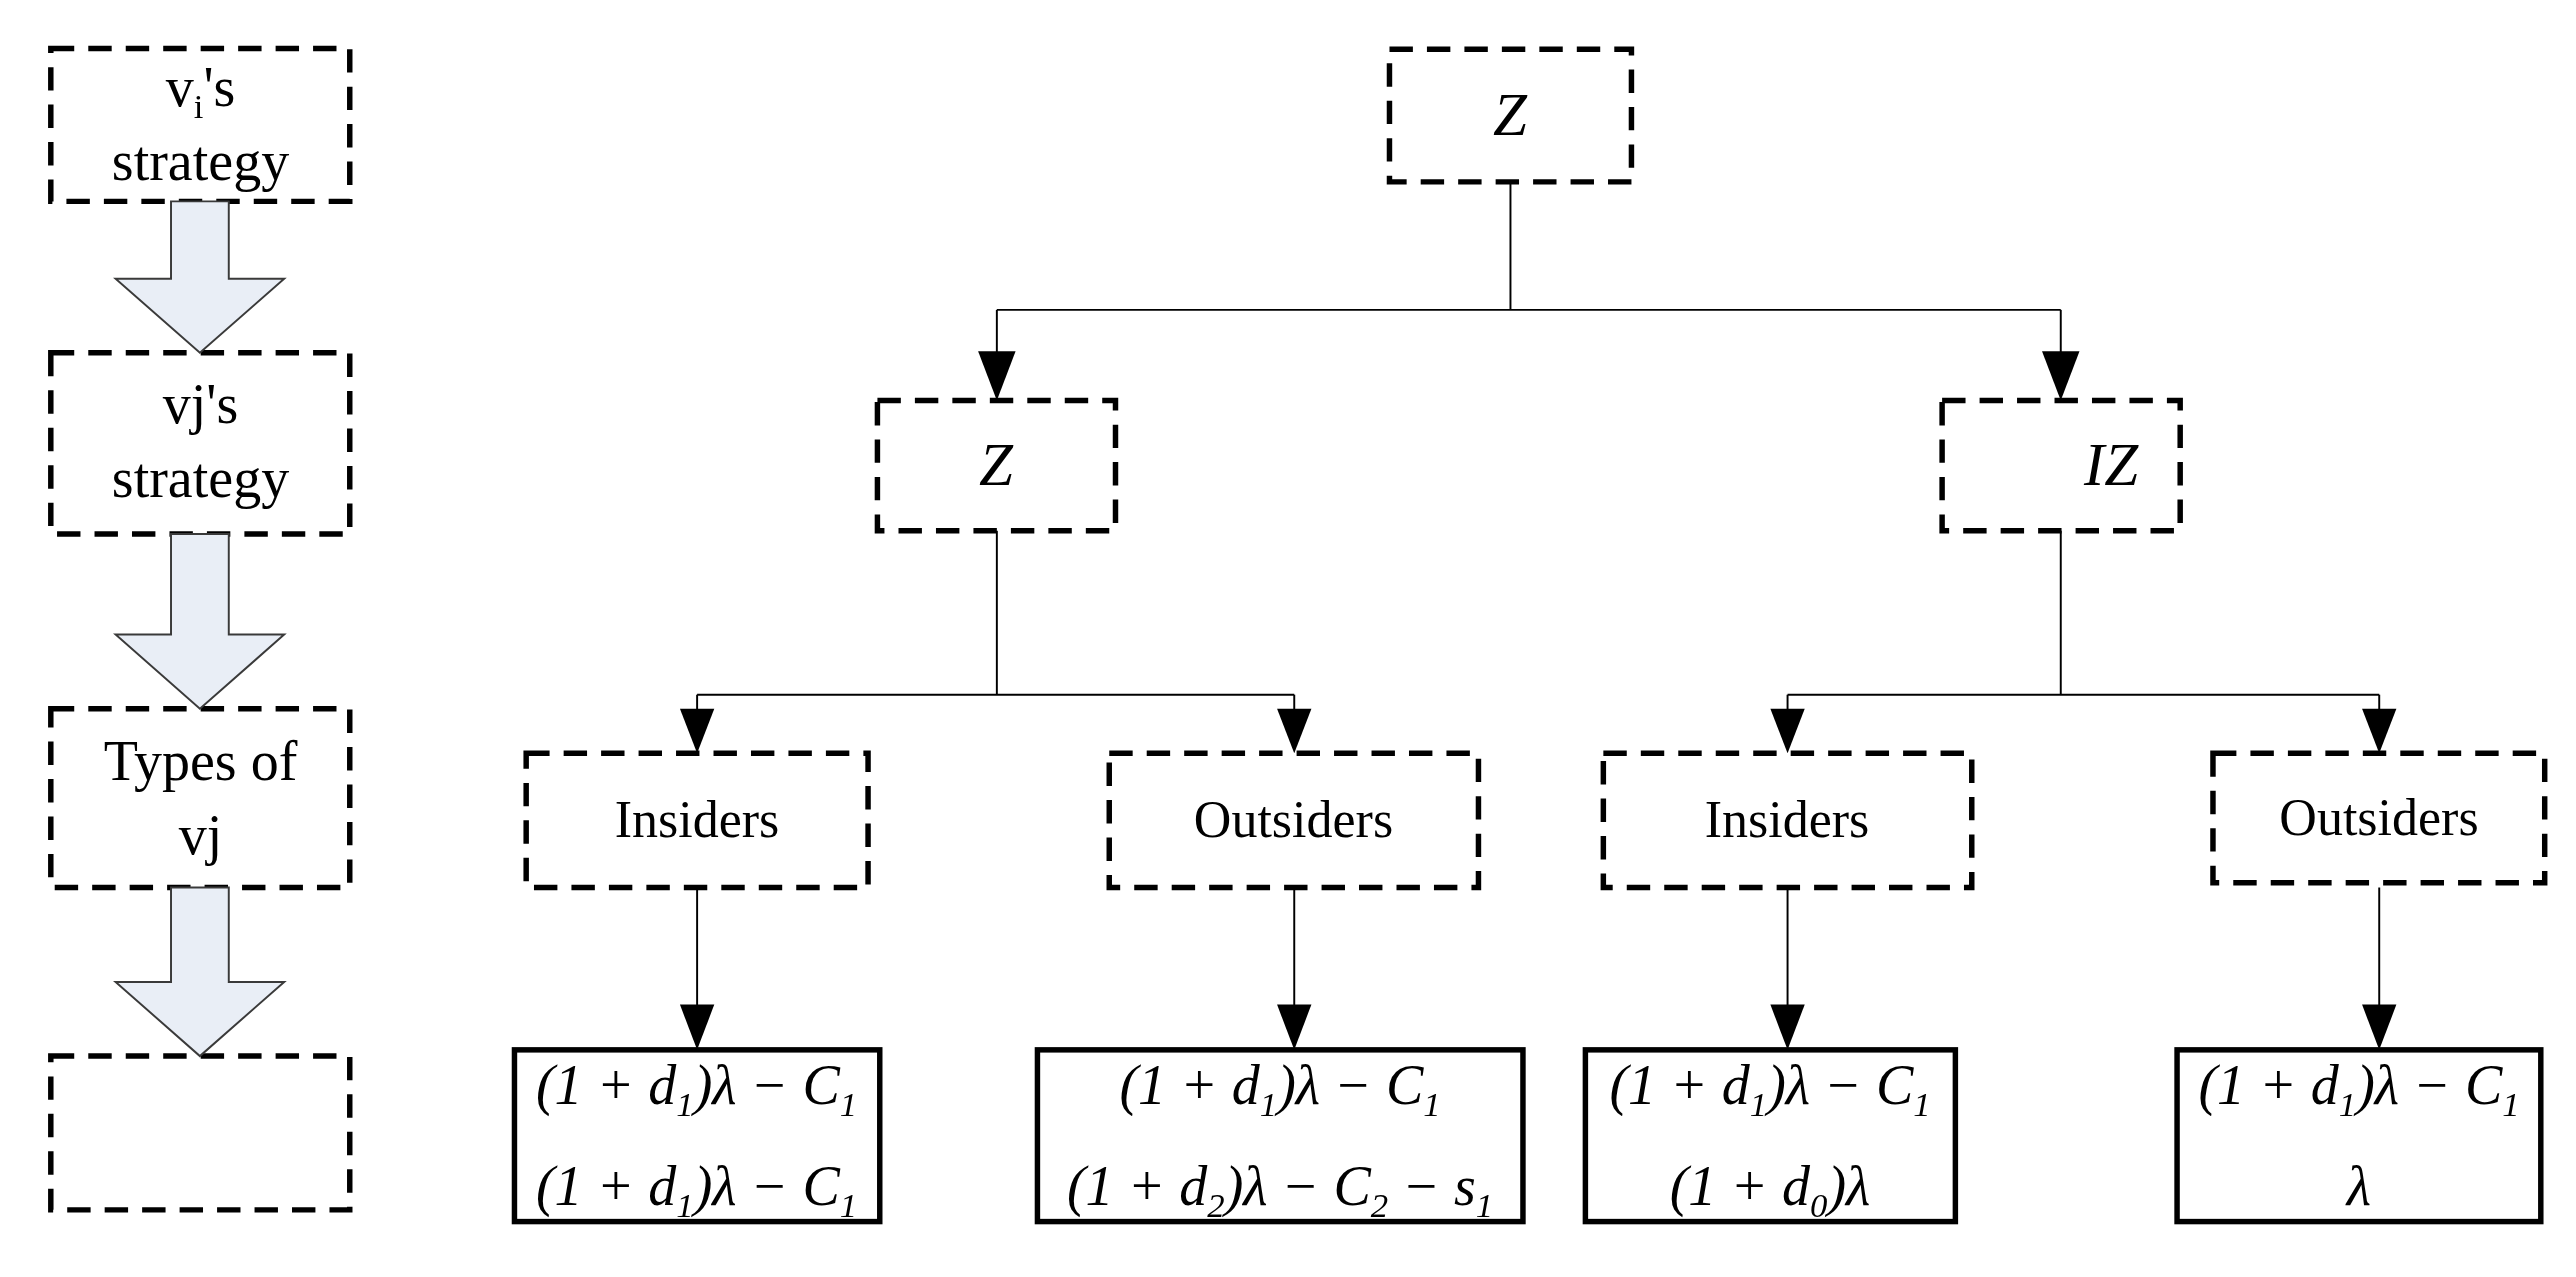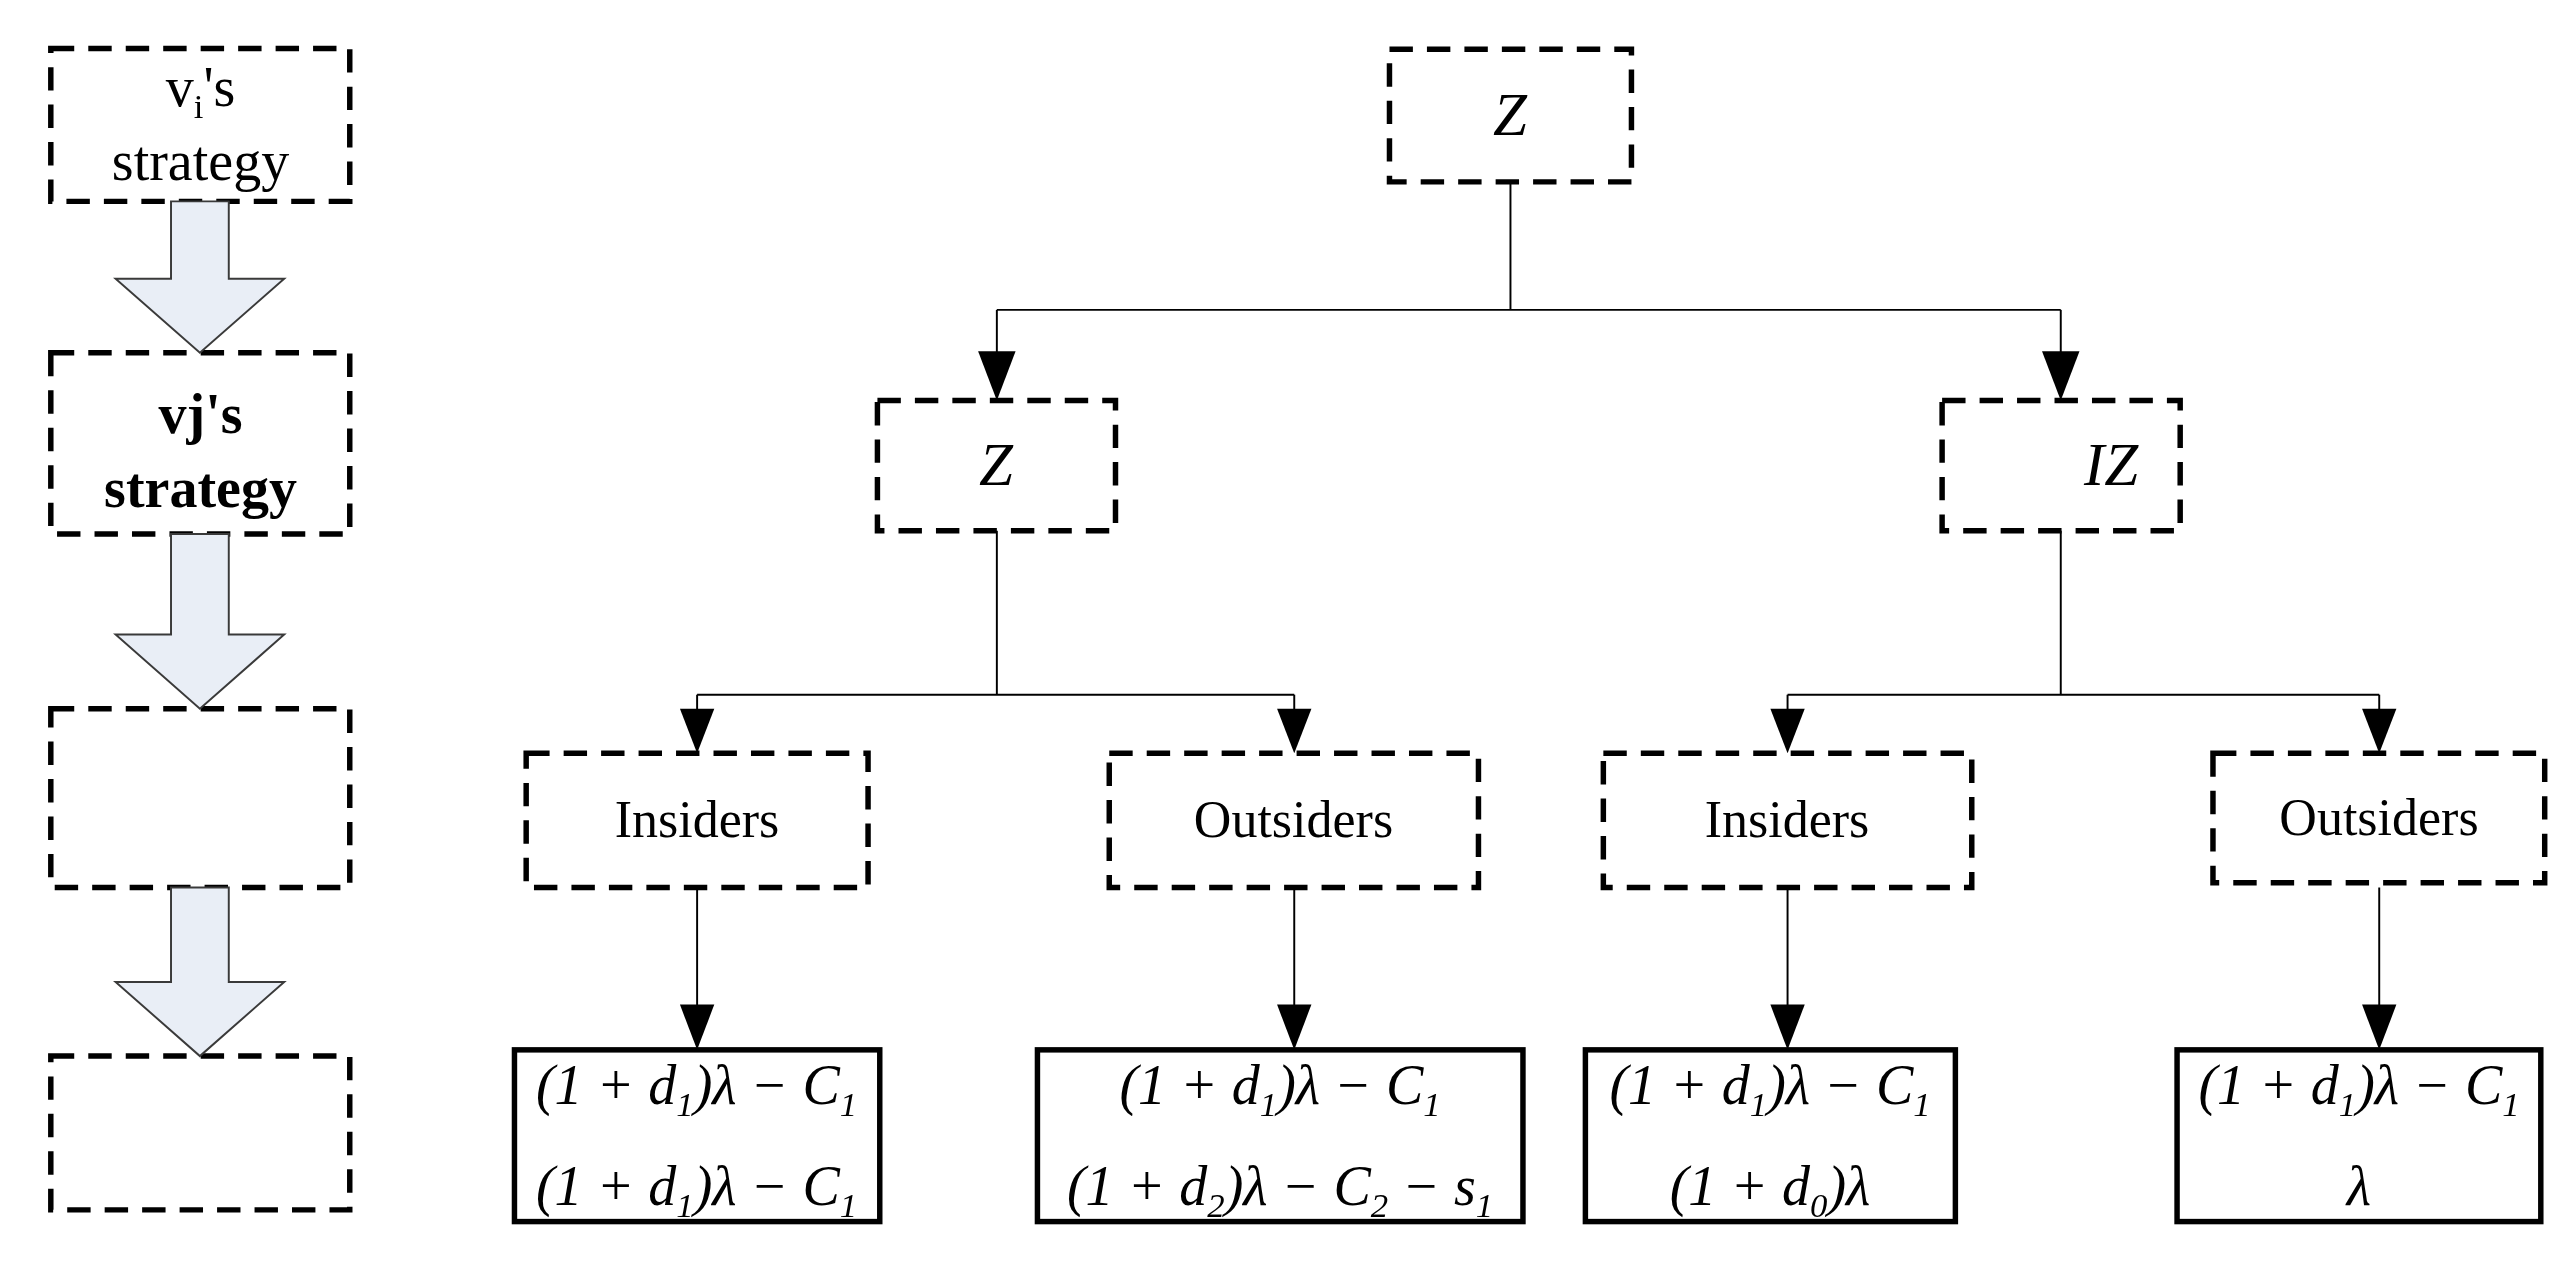--- a/index.html
+++ b/index.html
@@ -92,23 +92,27 @@
       <path fill="#e9eef6" d="M219,258 L293,258 L293,357 L364,357 L256,452 L148,357 L219,357 Z"></path>
       <path fill="#e9eef6" d="M219,684 L293,684 L293,813 L364,813 L256,908 L148,813 L219,813 Z"></path>
       <path fill="#e9eef6" d="M219,1137 L293,1137 L293,1258 L364,1258 L256,1353 L148,1258 L219,1258 Z"></path>
     </g>
   </svg>
 
   <div class="t flow-label" style="left:51px;top:48px;width:299px;height:153px;">
     <span>v<sub>i</sub>'s</span>
     <span>strategy</span>
   </div>
-  <div class="t flow-label" style="left:51px;top:361px;width:299px;height:181px;font-weight:bold;">
+  <div class="t flow-label" style="left:51px;top:351px;width:299px;height:181px;">
     <span>vj's</span>
     <span>strategy</span>
+  </div>
+  <div class="t flow-label" style="left:51px;top:709px;width:299px;height:179px;">
+    <span>Types of</span>
+    <span>vj</span>
   </div>
 
   <div class="t z-label" style="left:1389px;top:49px;width:242px;height:133px;">
     <span>Z</span>
   </div>
   <div class="t z-label" style="left:877px;top:400px;width:238px;height:130px;">
     <span>Z</span>
   </div>
   <div class="t z-label" style="left:1992px;top:400px;width:238px;height:130px;">
     <span>IZ</span>

